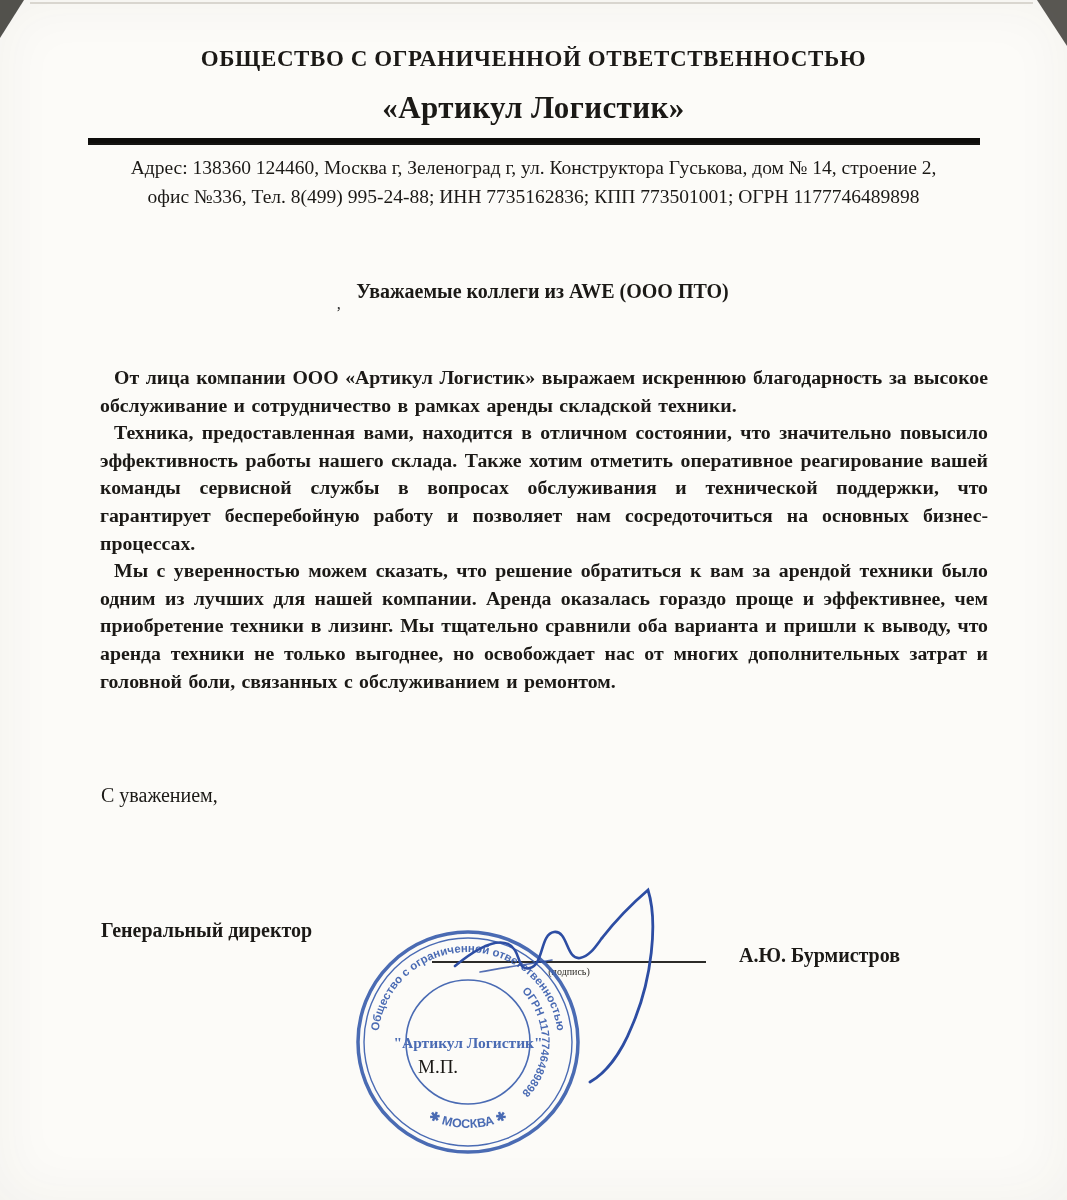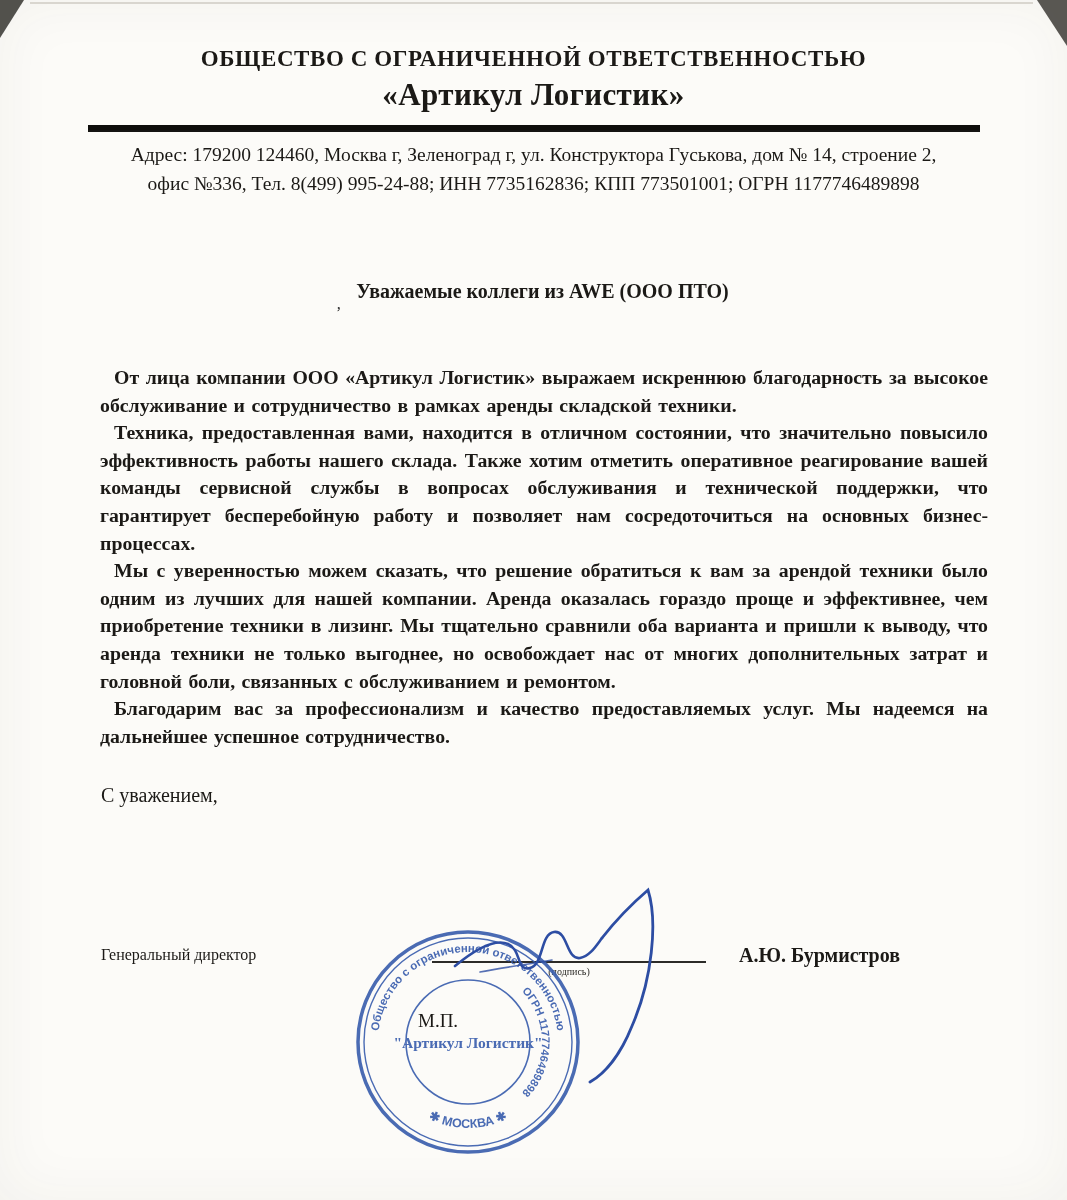--- a/index.html
+++ b/index.html
@@ -36,21 +36,21 @@
 
   
   .letterhead {
     position:absolute; top:46px; left:0; width:100%;
     text-align:center;
   }
   .org-type {
     font-size:23px; font-weight:bold; letter-spacing:.6px;
   }
   .org-name {
-    font-size:31px; font-weight:bold; margin-top:5px; letter-spacing:.4px;
+    font-size:31px; font-weight:bold; margin-top:18px; letter-spacing:.4px;
   }
   .double-rule {
     width:892px; height:3px; margin:12px auto 0;
     border-top:5px solid #0e0d0b;
     border-bottom:2px solid #151412;
   }
   .address {
     margin:8px auto 0; width:920px;
     font-size:19.5px; line-height:29px;
   }
@@ -68,36 +68,36 @@
   }
   .letter-body p { text-indent:14px; word-spacing:1.5px;font-weight:bold; }
 
   .closing {
     position:absolute; top:784px; left:101px; font-size:20px;
   }
 
   
   .sig-titles {
     position:absolute; top:916px; left:101px;
-    font-weight:normal; font-size:16px; line-height:28px;margin-top:25px;
+    font-weight:bold; font-size:20px; line-height:28px;
   }
   .sig-line {
     position:absolute; top:943px; left:432px; width:274px; height:20px;
     border-bottom:2px solid #2c2b28;
   }
   .sig-caption {
     position:absolute; top:966px; left:432px; width:274px;
     text-align:center; font-size:10px; color:#2c2b28;
   }
   .signer-name {
     position:absolute; top:944px; left:739px;
     font-weight:bold; font-size:20px;
   }
   .mp-label {
-    position:absolute; top:1010px; left:418px; font-size:19px; z-index:1;
+    position:absolute; top:1056px; left:418px; font-size:19px; z-index:1;
   }
 
   .stamp-wrap {
     position:absolute; left:352px; top:926px; width:232px; height:232px;
     z-index:2; opacity:.92;
   }
   .signature-ink {
     position:absolute; left:420px; top:868px; width:290px; height:235px;
     z-index:5;
   }
@@ -111,32 +111,31 @@
   <div class="scan-top-line"></div>
   <div class="corner-mark-left"></div>
   <div class="corner-mark-right"></div>
   <div class="artifact-tick">’</div>
 
   <div class="letterhead">
     <div class="org-type">ОБЩЕСТВО С ОГРАНИЧЕННОЙ ОТВЕТСТВЕННОСТЬЮ</div>
     <div class="org-name">«Артикул Логистик»</div>
     <div class="double-rule"></div>
     <div class="address">
-      <div>Адрес: 179200 124460, Москва г, Зеленоград г, ул. Конструктора Гуськова, дом № 14, строение 2,</div>
+      <div>Адрес: 138360 124460, Москва г, Зеленоград г, ул. Конструктора Гуськова, дом № 14, строение 2,</div>
       <div>офис №336, Тел. 8(499) 995-24-88;  ИНН  7735162836; КПП  773501001; ОГРН  1177746489898</div>
     </div>
   </div>
 
   <div class="salutation">Уважаемые коллеги из AWE (ООО ПТО)</div>
 
   <div class="letter-body">
     <p>От лица компании ООО «Артикул Логистик» выражаем искреннюю благодарность за высокое обслуживание и сотрудничество в рамках аренды складской техники.</p>
     <p>Техника, предоставленная вами, находится в отличном состоянии, что значительно повысило эффективность работы нашего склада. Также хотим отметить оперативное реагирование вашей команды сервисной службы в вопросах обслуживания и технической поддержки, что гарантирует бесперебойную работу и позволяет нам сосредоточиться на основных бизнес-процессах.</p>
     <p>Мы с уверенностью можем сказать, что решение обратиться к вам за арендой техники было одним из лучших для нашей компании. Аренда оказалась гораздо проще и эффективнее, чем приобретение техники в лизинг. Мы тщательно сравнили оба варианта и пришли к выводу, что аренда техники не только выгоднее, но освобождает нас от многих дополнительных затрат и головной боли, связанных с обслуживанием и ремонтом.</p>
-    <p>Благодарим вас за профессионализм и качество предоставляемых услуг. Мы надеемся на дальнейшее успешное сотрудничество.</p>
   </div>
 
   <div class="closing">С уважением,</div>
 
   <div class="sig-titles">
     <div>Генеральный директор</div>
   </div>
 
   <div class="sig-line"></div>
   <div class="sig-caption">(подпись)</div>

